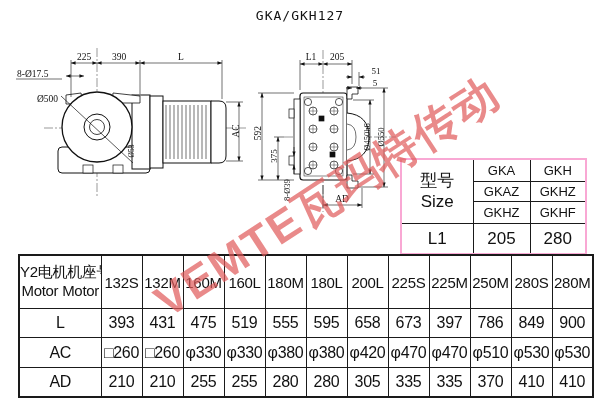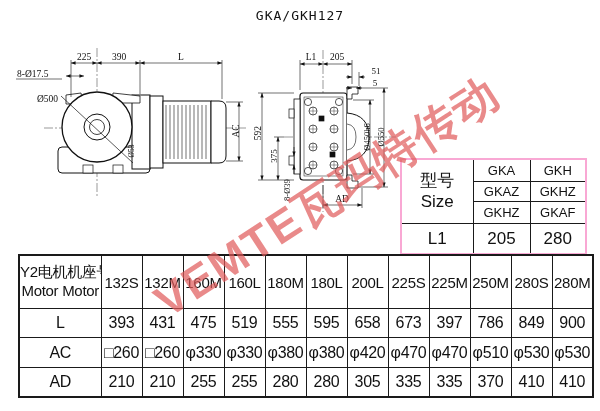--- a/index.html
+++ b/index.html
@@ -199,21 +199,21 @@
       </td>
       <td>GKA</td>
       <td>GKH</td>
     </tr>
     <tr>
       <td>GKAZ</td>
       <td>GKHZ</td>
     </tr>
     <tr>
       <td>GKHZ</td>
-      <td>GKAF</td>
+      <td>GKHF</td>
     </tr>
     <tr>
       <td>L1</td>
       <td>205</td>
       <td>280</td>
     </tr>
   </tbody>
     </table>
 
   <table class="motor-table">

